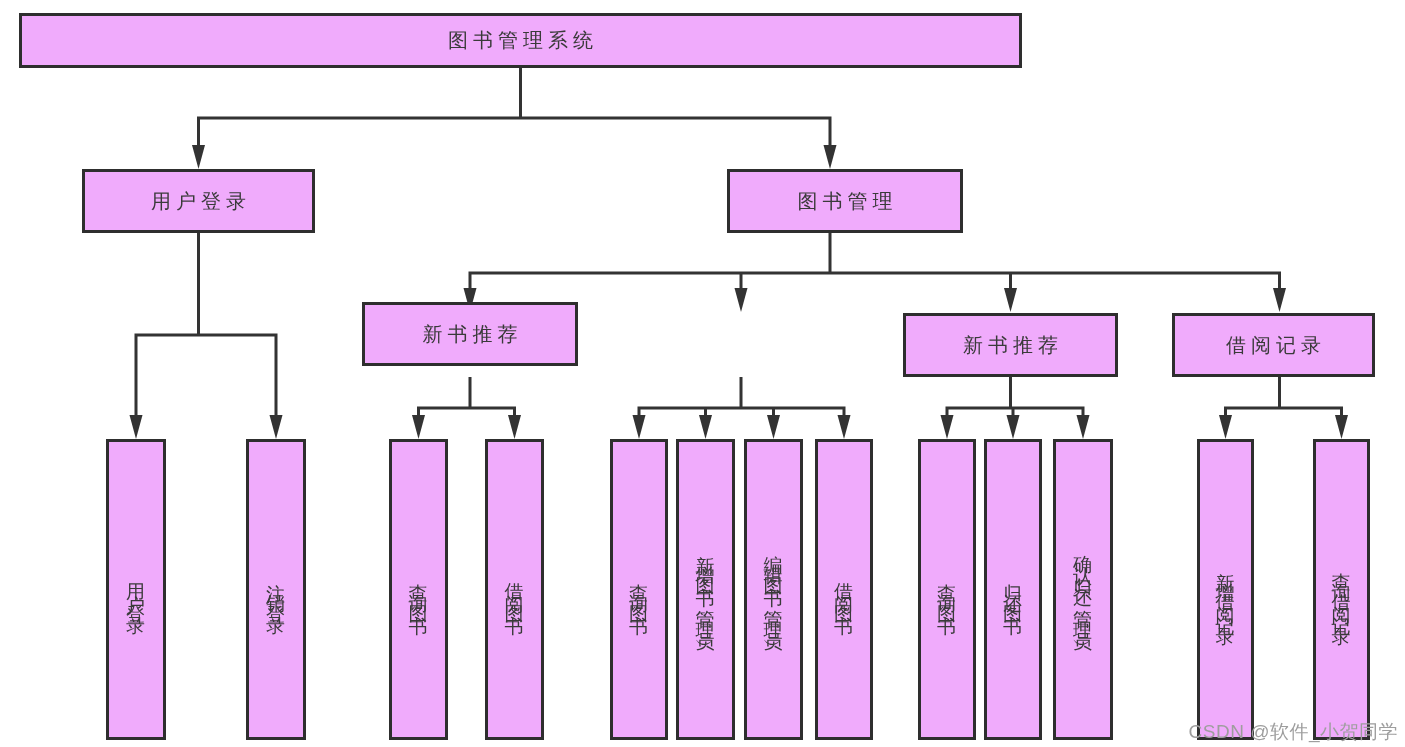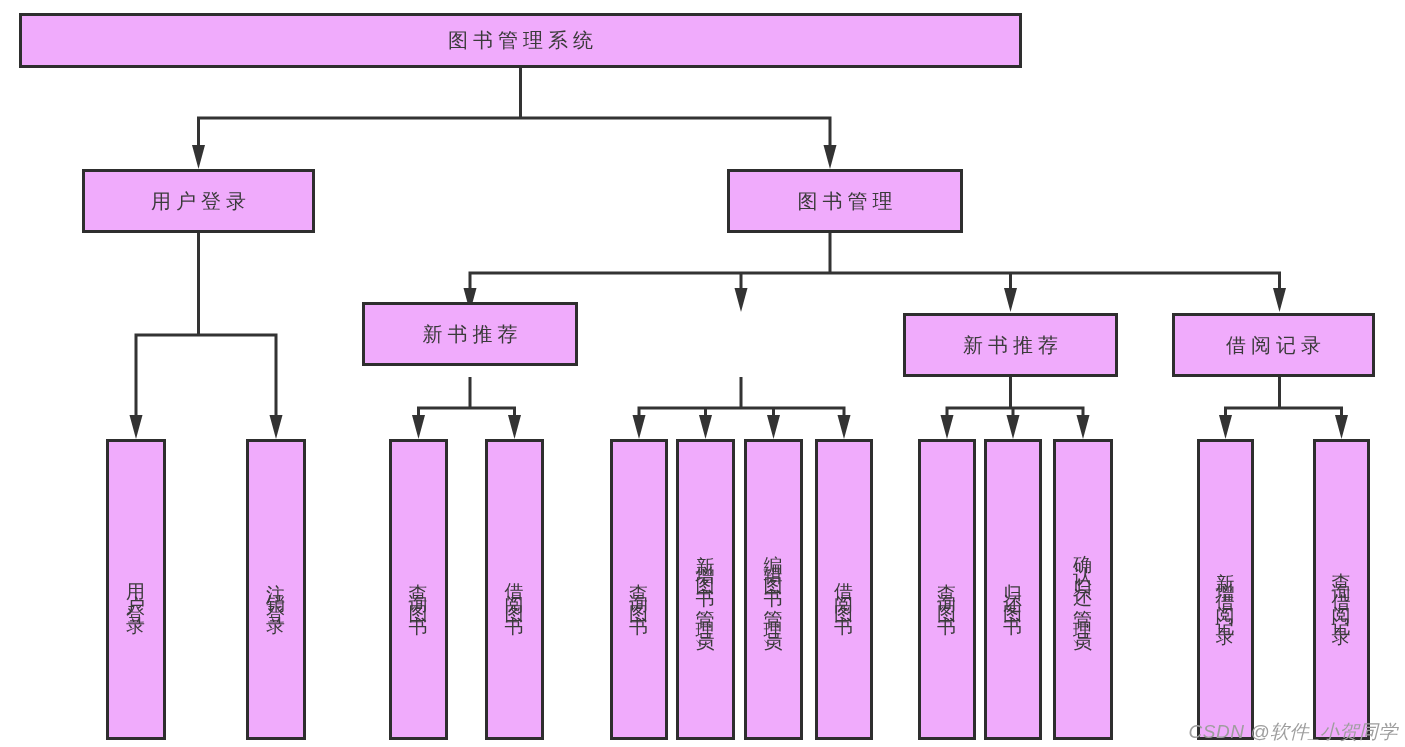--- a/index.html
+++ b/index.html
@@ -33,21 +33,20 @@
     letter-spacing:11px;
     line-height:1;
   }
   .watermark{
     position:absolute;
     right:7px; top:719px;
     font-size:19px;
     color:var(--watermark);
     letter-spacing:0.5px;
     white-space:nowrap;
-    font-style:italic;
   }
 </style>
 </head>
 <body>
 
 <div class="canvas">
 
   <svg class="connectors" viewBox="0 0 1405 747">
     <g>
       <path class="ln" d="M520.5 68 V118 M198.5 147 V118 H830 V147"></path>

